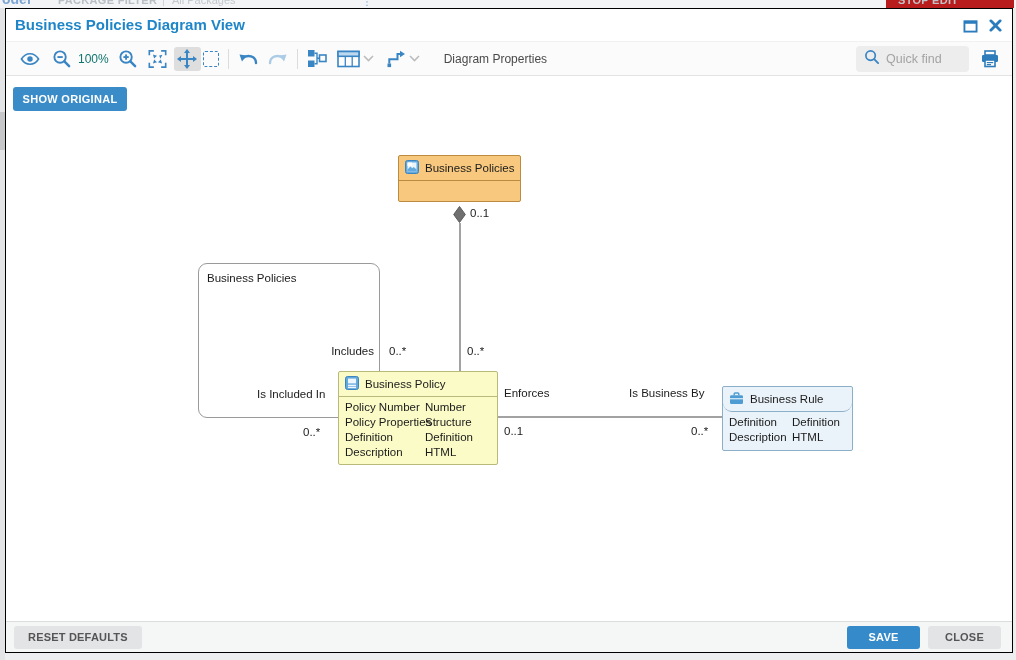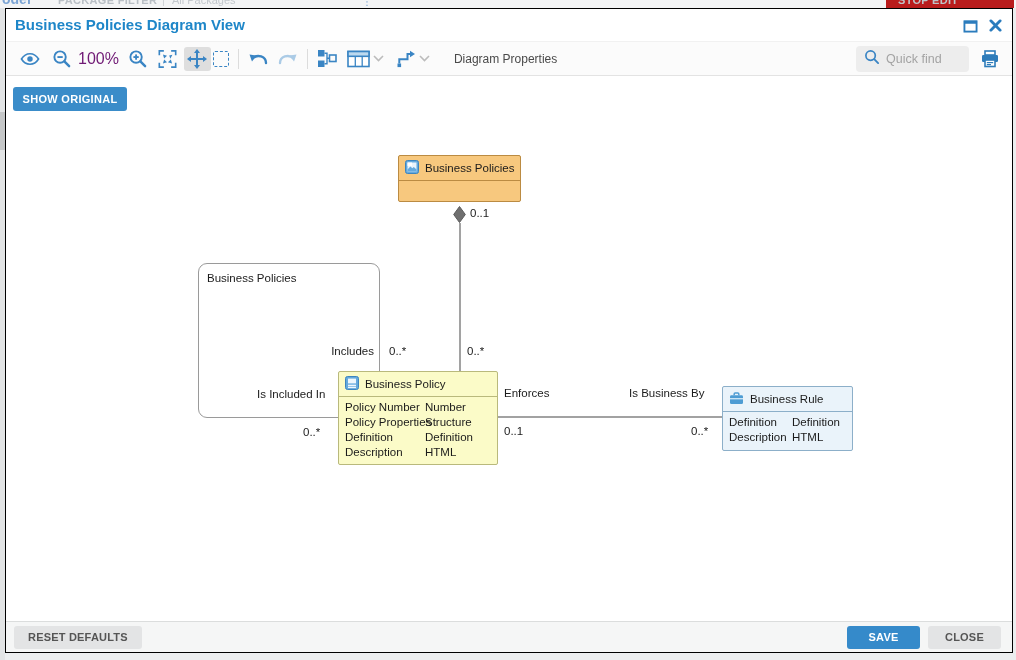--- a/index.html
+++ b/index.html
@@ -23,21 +23,21 @@
 
   .modal-header { position:relative; height:32px; background:#fff; flex:0 0 auto; }
   .modal-title { position:absolute; left:9px; top:7px; font-size:15px; font-weight:bold; color:#1e86c8; }
   .win-controls { position:absolute; right:9px; top:9px; display:flex; gap:9px; align-items:center; }
   .win-btn { width:16px; height:15px; display:flex; align-items:center; justify-content:center; cursor:pointer; }
 
   
   .toolbar { position:relative; height:35px; background:#fbfbfb; border-top:1px solid #f1f1f1; border-bottom:1px solid #e3e3e3; display:flex; align-items:center; padding:0 12px 0 14px; flex:0 0 auto; }
   .tb-btn { display:flex; align-items:center; justify-content:center; height:24px; cursor:pointer; }
   .tb-btn.active { background:#dedede; border-radius:3px; width:27px; }
-  .tb-zoom-label { font-size:16px; color:#701a75; margin:0 9px 0 7px; }
+  .tb-zoom-label { font-size:12px; color:#0f766e; margin:0 9px 0 7px; }
   .tb-divider { width:1px; height:20px; background:#dcdcdc; margin:0 9px; }
   .tb-chevron { margin-left:3px; display:flex; align-items:center; }
   .tb-props { font-size:12px; color:#4a4a4a; margin-left:12px; }
   .tb-spacer { flex:1; }
   .quickfind { display:flex; align-items:center; width:113px; height:26px; background:#ededed; border-radius:4px; padding:0 8px; margin-right:11px; }
   .quickfind input { border:none; outline:none; background:transparent; width:80px; font-size:12.5px; color:#555; margin-left:6px; font-family:"Liberation Sans",sans-serif; }
   .quickfind input::placeholder { color:#a3a3a3; }
   .marquee-box { width:16px; height:16px; border:1.6px dashed #3a85c4; border-radius:2px; }
   .gap6{margin-right:6px;} .gap8{margin-right:8px;} .gap10{margin-right:10px;} .gap12{margin-right:12px;} .gap2{margin-right:2px;}
 
@@ -52,21 +52,21 @@
   .group-box .gb-label { position:absolute; left:8px; top:8px; font-size:11.5px; color:#1b1b1b; }
 
   .entity { position:absolute; z-index:3; font-size:11.5px; color:#1b1b1b; }
   .entity .ent-header { height:25px; display:flex; align-items:center; gap:6px; padding:0 6px; }
   .entity .ent-title { white-space:nowrap; }
   .ent-orange { left:392px; top:79px; width:123px; height:47px; background:#f7c87e; border:1.5px solid #bb8b42; border-radius:2px; }
   .ent-orange .ent-header { border-bottom:1.5px solid #bb8b42; }
   .ent-yellow { left:332px; top:295px; width:160px; height:94px; background:#fbfbc8; border:1.5px solid #b9b97c; border-radius:2px; }
   .ent-yellow .ent-header { border-bottom:1.5px solid #b9b97c; }
   .ent-blue { left:716px; top:310px; width:131px; height:65px; background:#eaf3fa; border:1.5px solid #8cafc9; border-radius:2px; }
-  .ent-blue .ent-header { border-bottom:1.5px solid #8cafc9; }
+  .ent-blue .ent-header { border-bottom:1.5px solid #8cafc9;border-radius:9px; }
   .attrs { padding:3px 6px 0 6px; }
   .attr-row { display:flex; line-height:15px; white-space:nowrap; }
   .ent-yellow .attr-name { width:80px; }
   .ent-blue .attr-name { width:63px; }
 
   .diamond { position:absolute; left:447px; top:130px; z-index:4; }
 
   
   .modal-footer { height:31px; background:#f5f6f6; border-top:1px solid #dbdddd; display:flex; align-items:center; padding:0 11px 0 8px; flex:0 0 auto; }
   .btn { height:23px; border:none; border-radius:3px; font-size:11px; font-weight:bold; letter-spacing:.2px; cursor:pointer; font-family:"Liberation Sans",sans-serif; padding:0 14px; }

